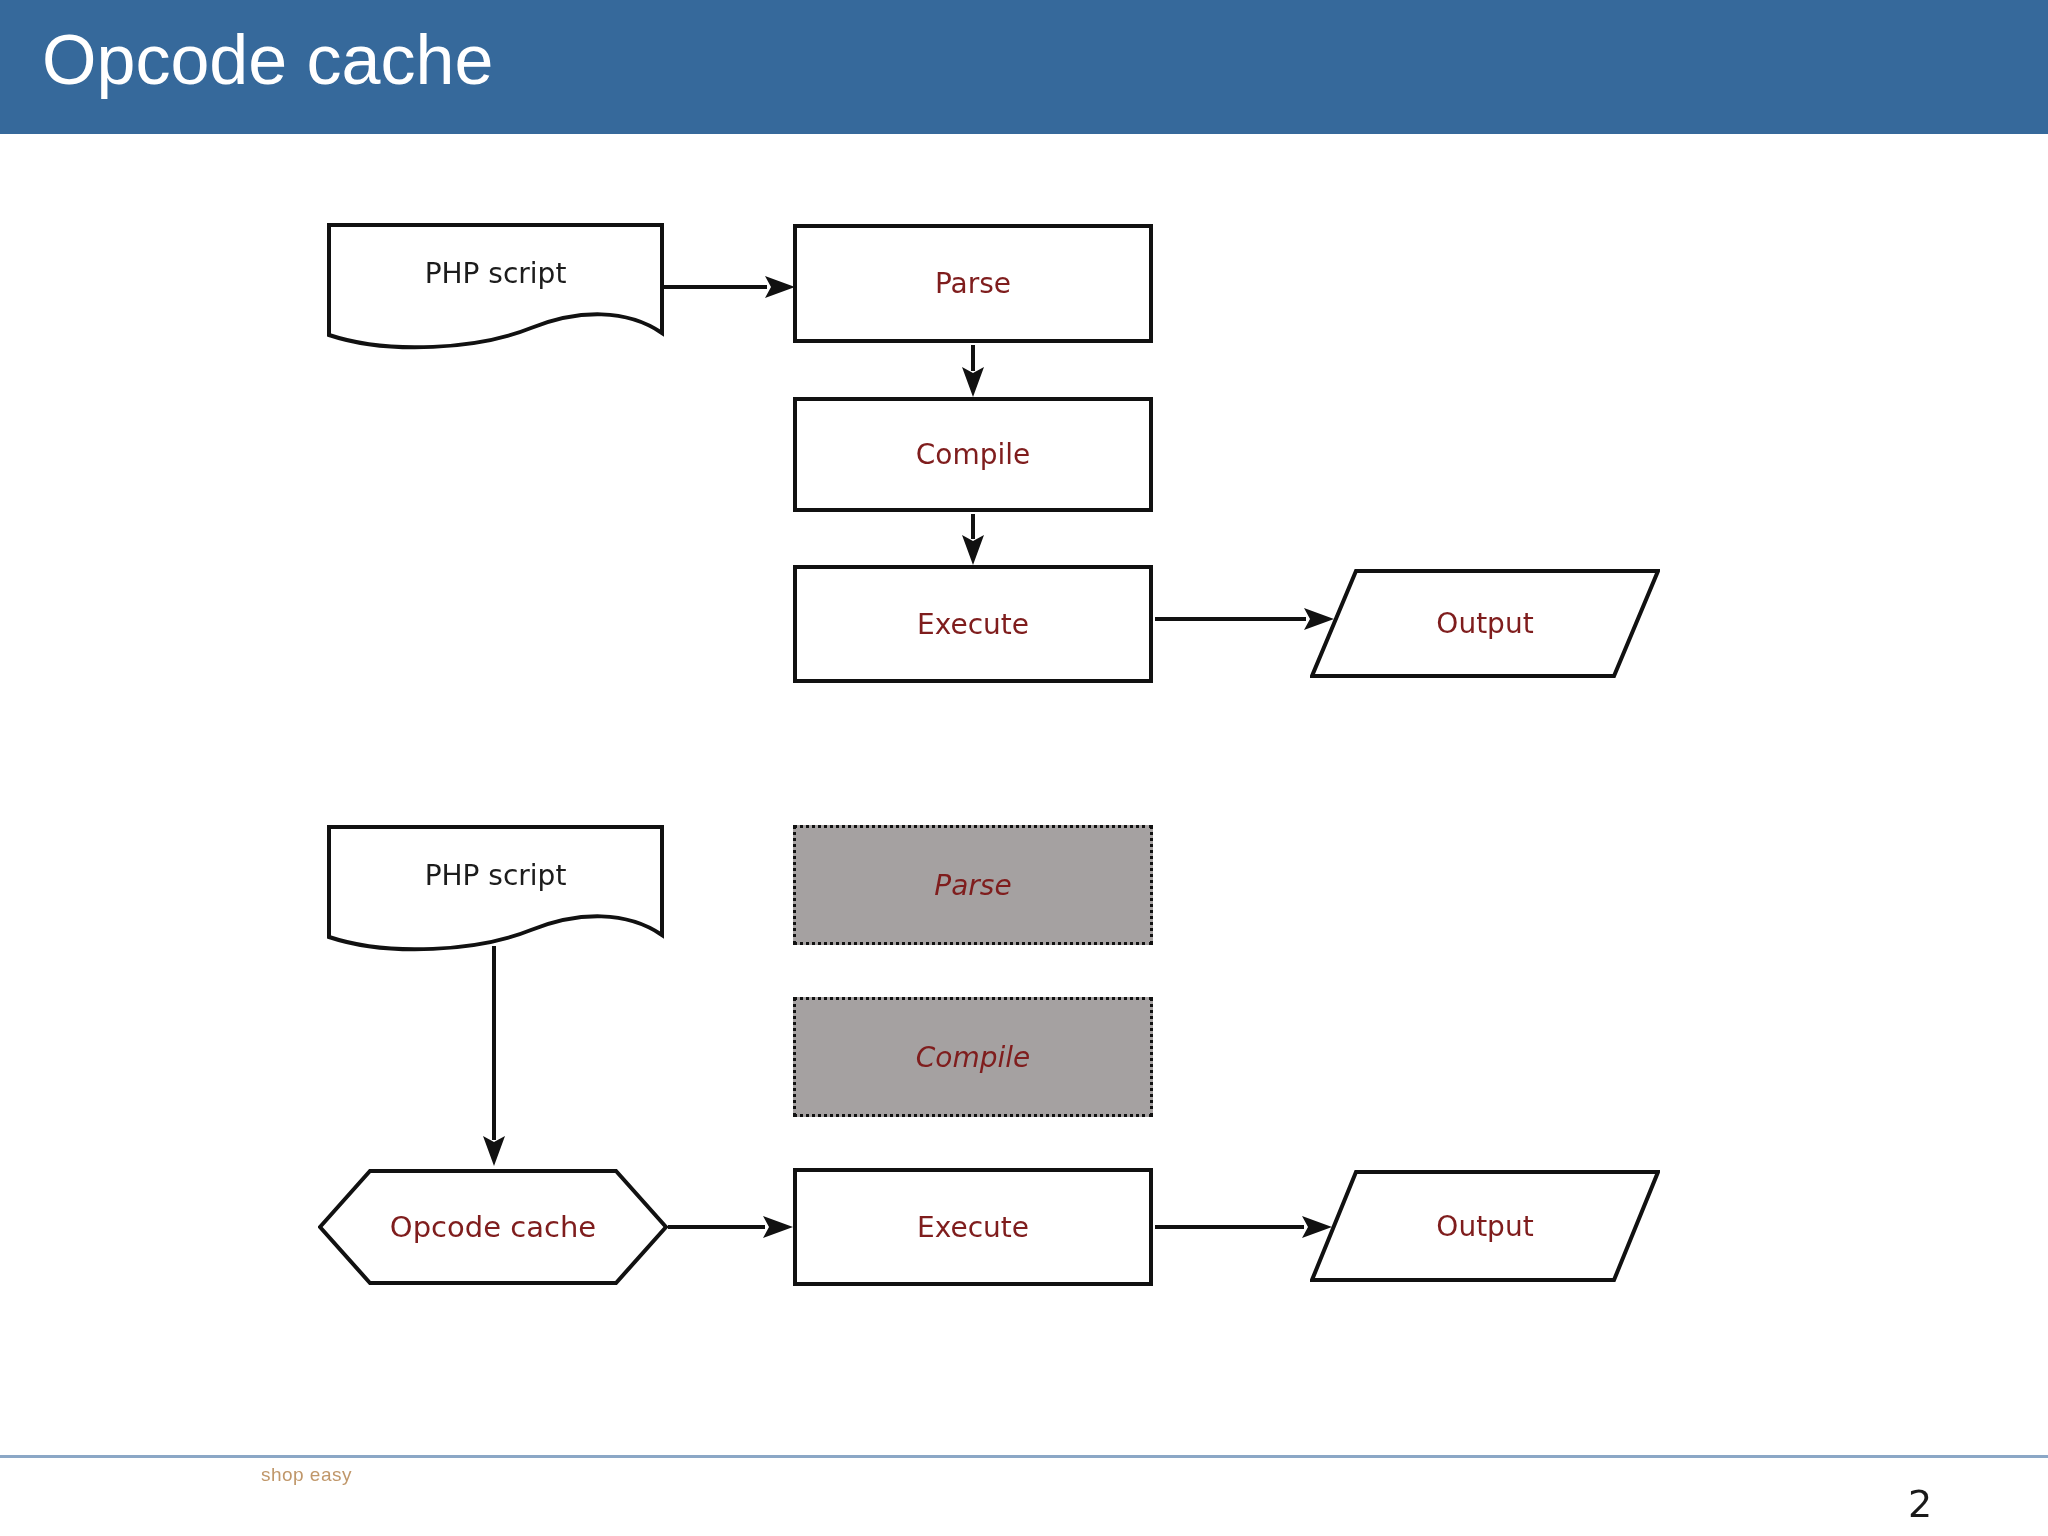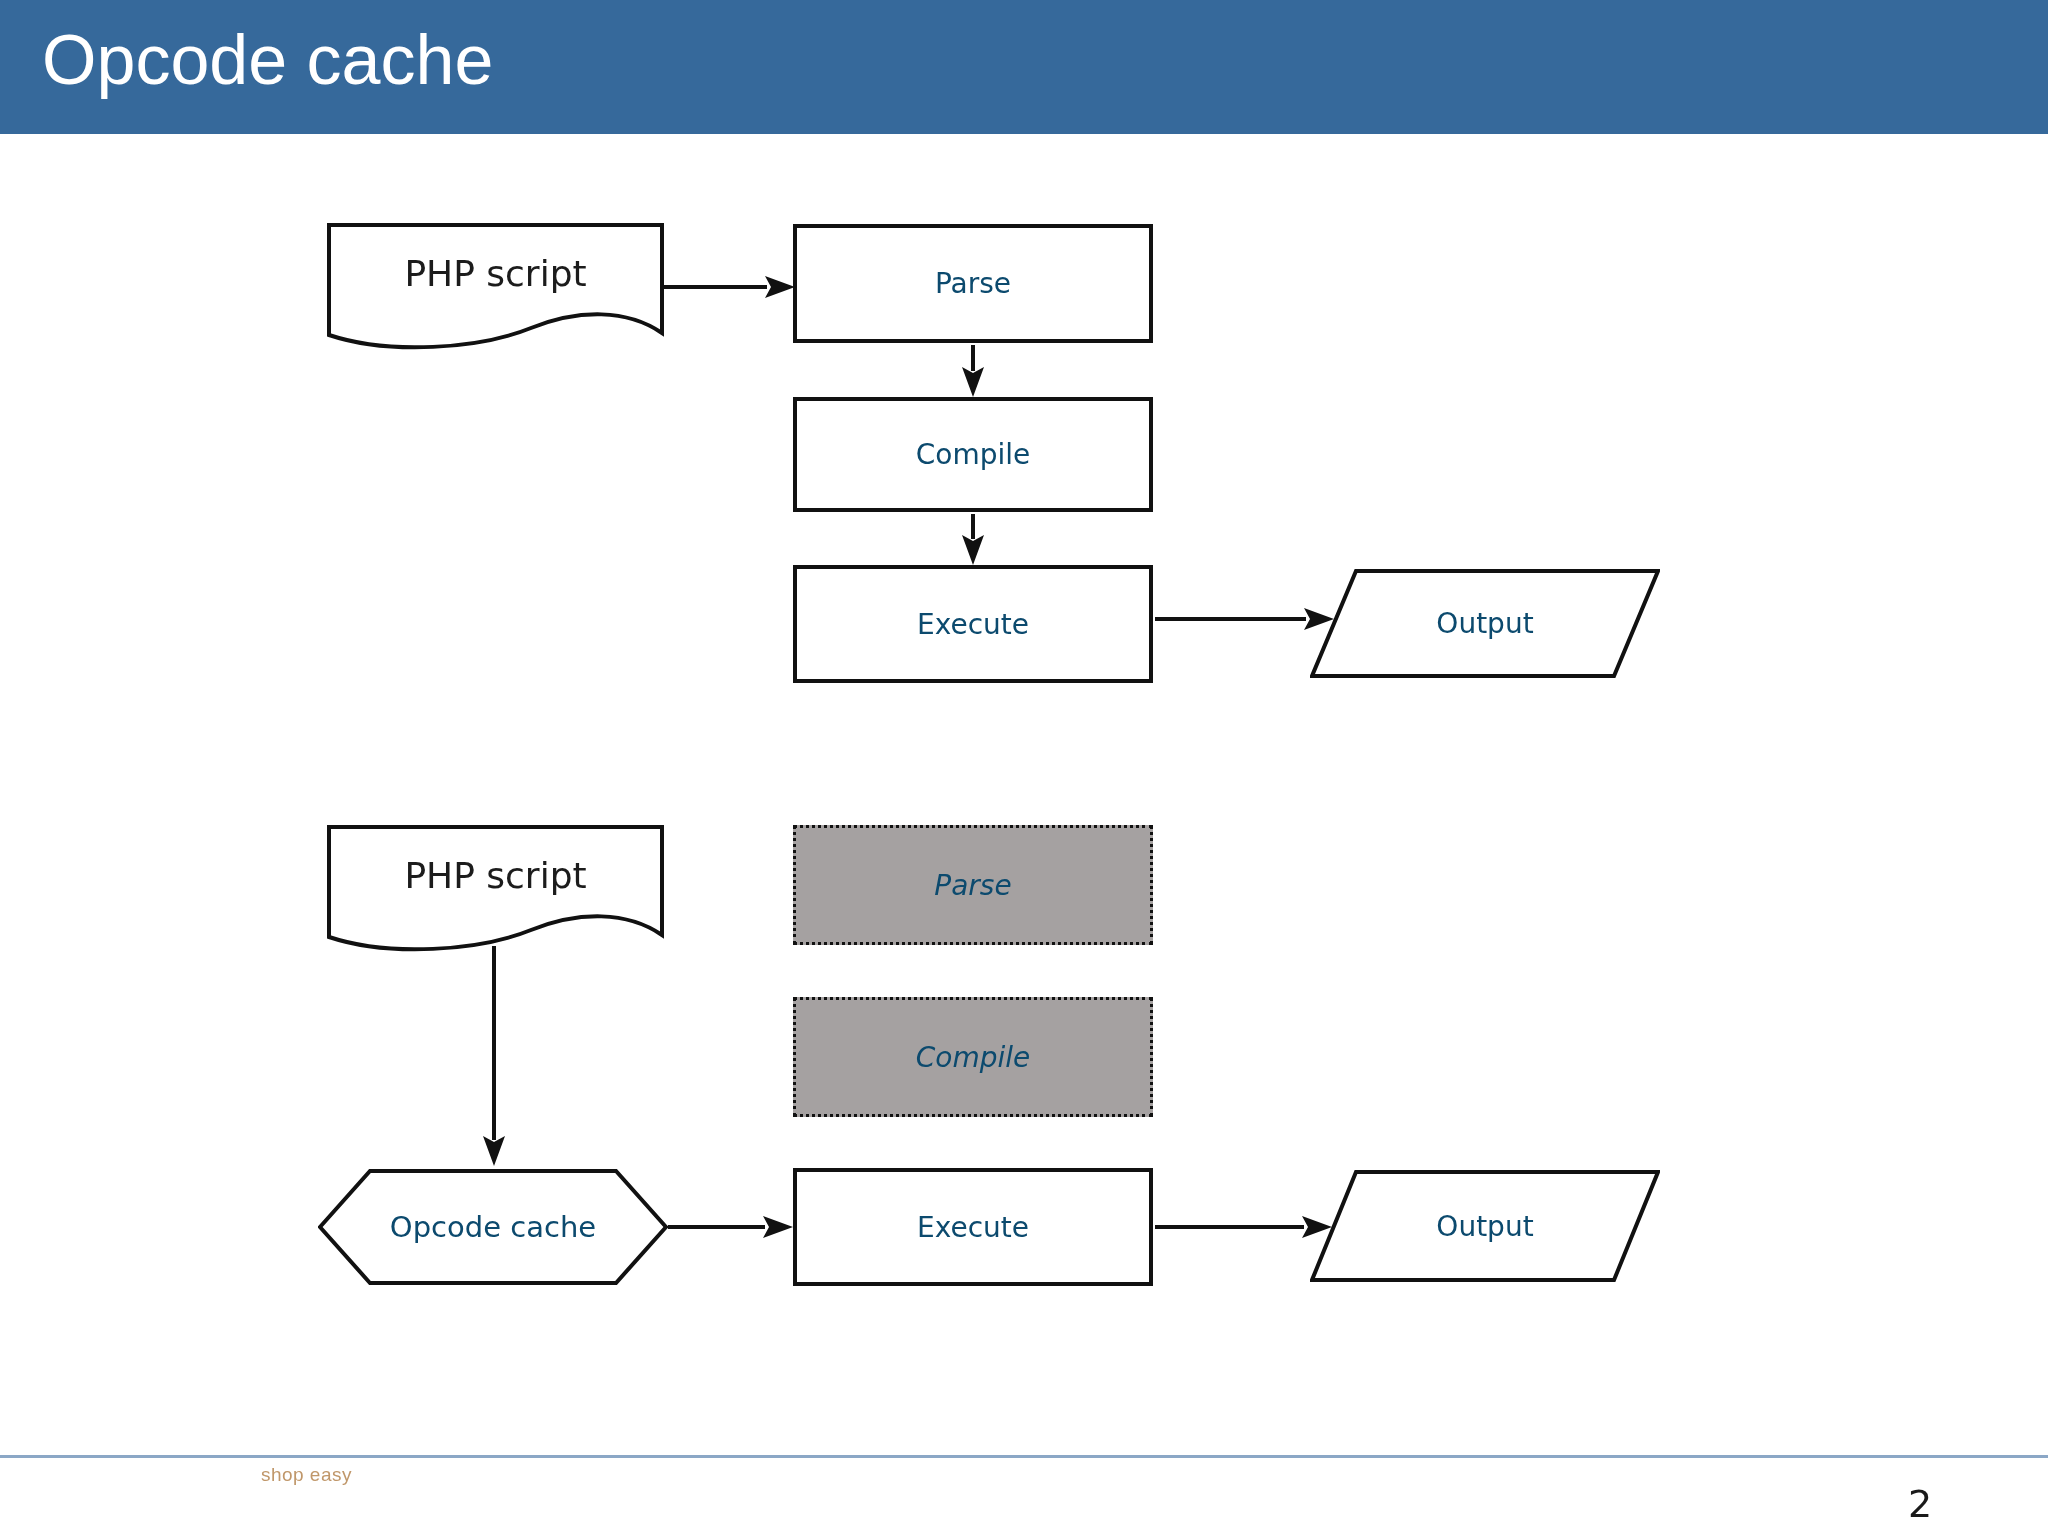--- a/index.html
+++ b/index.html
@@ -9,34 +9,34 @@
   }
   
   .header{position:absolute;left:0;top:0;width:2048px;height:134px;background:#36699b;}
   .title{
     position:absolute;left:42px;top:22px;font-family:"Liberation Sans",sans-serif;
     font-size:70px;line-height:1.1;color:#ffffff;font-weight:400;letter-spacing:0px;white-space:nowrap;
   }
   
   .node-label{
     position:absolute;left:0;top:0;right:0;bottom:0;display:flex;
-    align-items:center;justify-content:center;color:#0c4a6e;font-size:28px;white-space:nowrap;
+    align-items:center;justify-content:center;color:#7f1d1d;font-size:28px;white-space:nowrap;
   }
   .rect-node{
     position:absolute;box-sizing:border-box;background:#ffffff;
     border:4px solid #111111;
   }
   .gray-node{
     position:absolute;box-sizing:border-box;background:#a5a1a1;
     border:3px dotted #111111;
   }
   .gray-node .node-label{font-style:italic;}
   .shape-node{position:absolute;}
   .shape-node svg{display:block;}
-  .doc-label{position:absolute;left:0;top:0;width:100%;height:100px;display:flex;align-items:center;justify-content:center;color:#1c1c1c;font-size:36px;}
+  .doc-label{position:absolute;left:0;top:0;width:100%;height:100px;display:flex;align-items:center;justify-content:center;color:#1c1c1c;font-size:28px;}
   
   .arrows{position:absolute;left:0;top:0;width:2048px;height:1536px;pointer-events:none;}
   
   .footer-rule{position:absolute;left:0;top:1455px;width:2048px;height:3px;background:#8ba7c6;}
   .logo{position:absolute;left:106px;top:1462px;width:250px;font-family:"Liberation Serif",serif;font-style:italic;color:#323a5e;white-space:nowrap;}
   .logo-row{display:flex;align-items:baseline;}
   .logo-csn{font-size:46px;line-height:1;}
   .logo-divider{display:inline-block;width:2px;height:46px;background:#8c8c8c;margin:0 13px;align-self:center;}
   .logo-stores{font-size:53px;line-height:1;}
   .logo-tagline{

